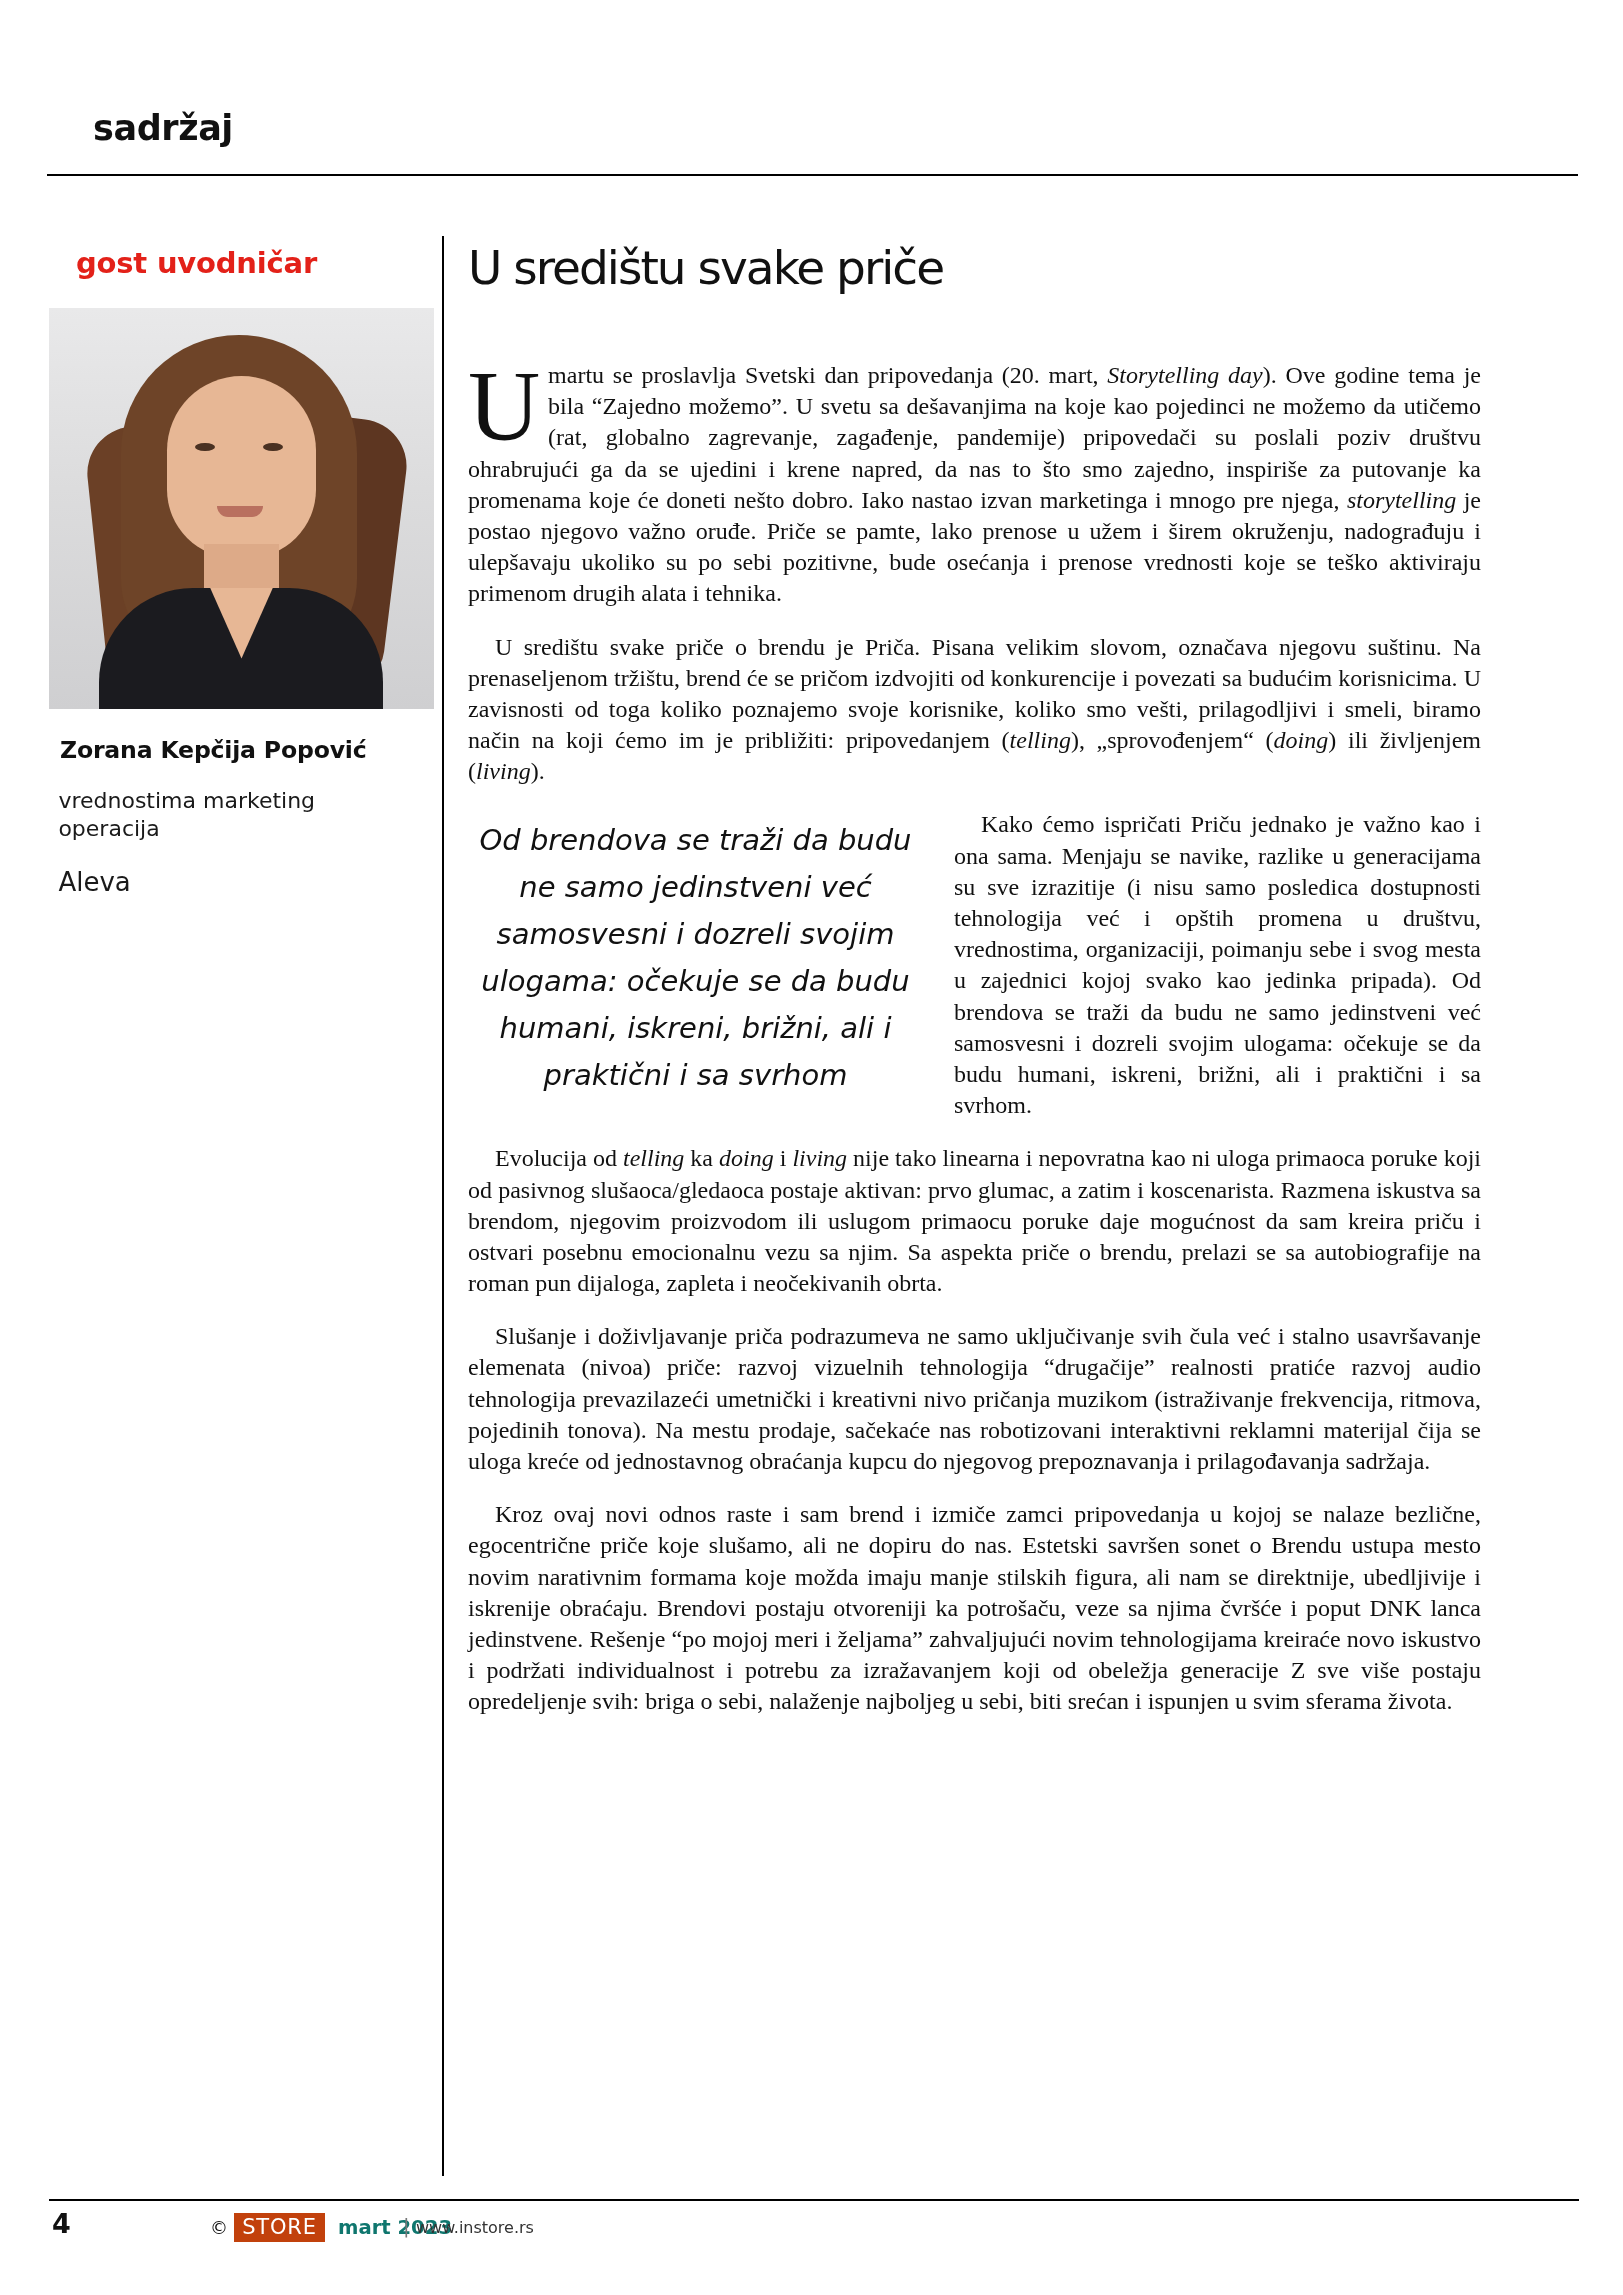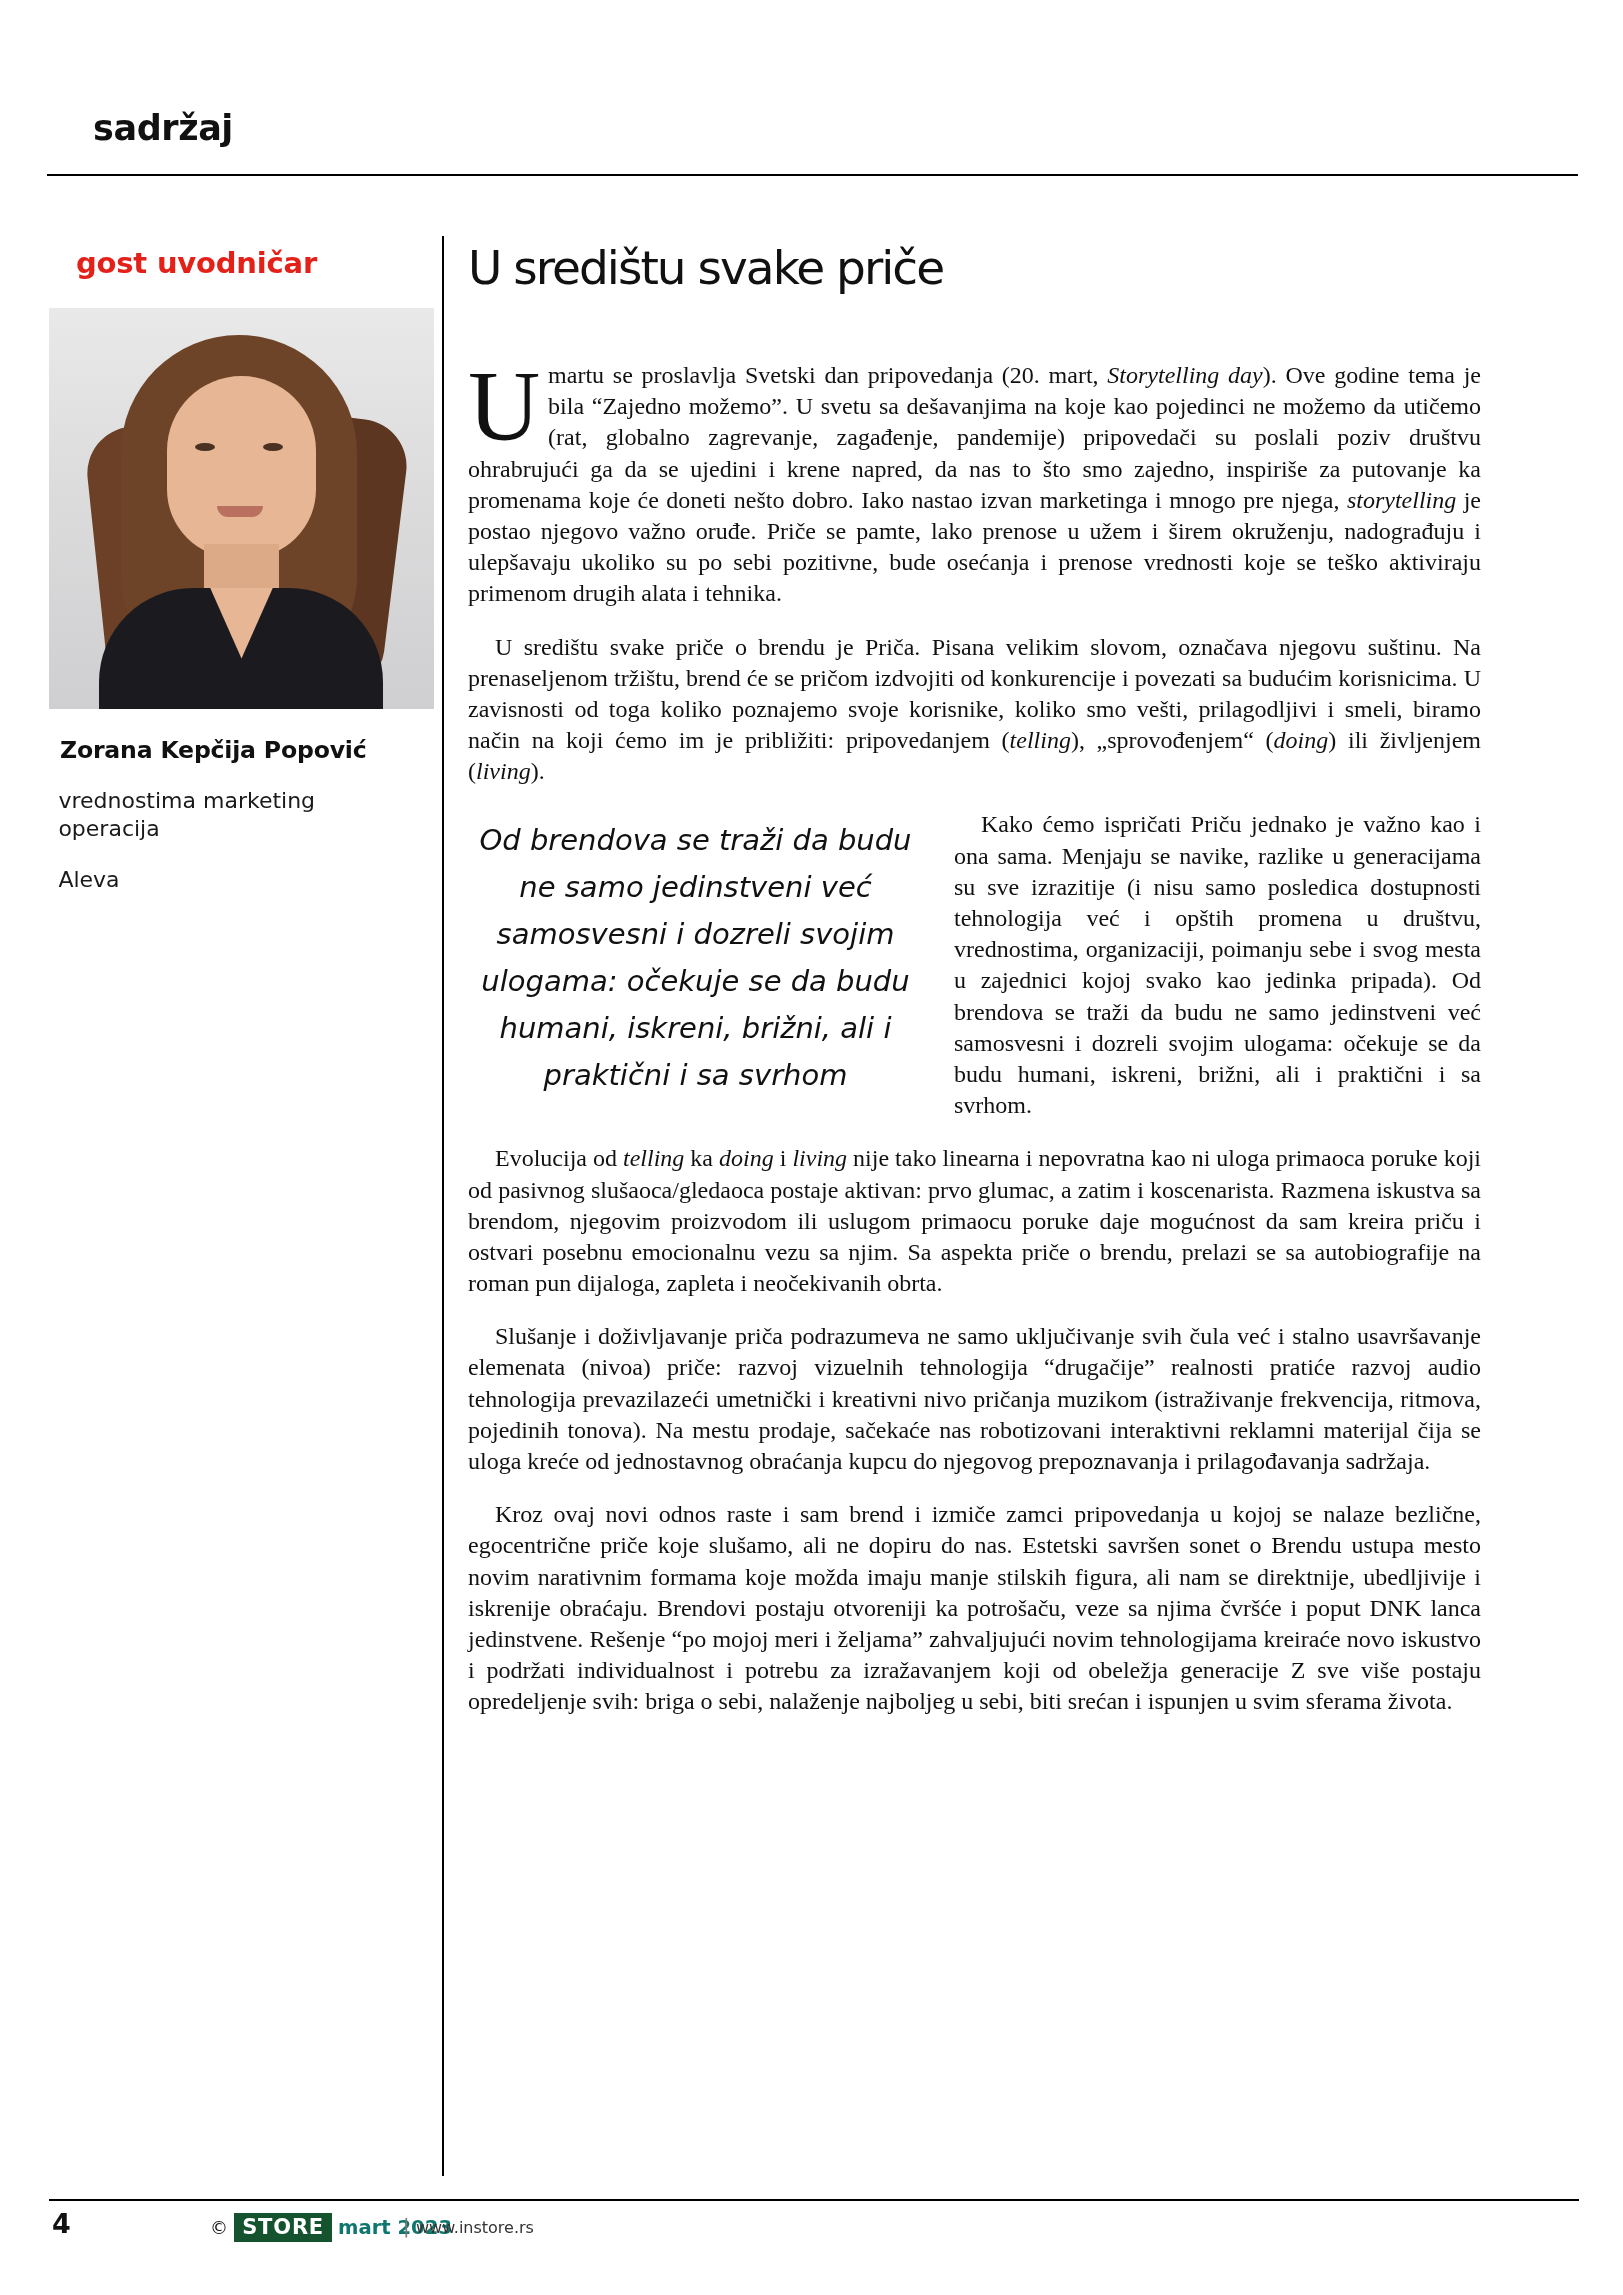--- a/index.html
+++ b/index.html
@@ -153,21 +153,21 @@
     font-family: "DejaVu Sans", sans-serif;
     font-size: 22px;
     color: #1a1a1a;
     margin-top: 23.6px;
     margin-left: 9.4px;
     line-height: 1.28;
     width: 330px;
   }
   .author-company {
     font-family: "DejaVu Sans", sans-serif;
-    font-size: 22px;
+    font-size: 26px;
     color: #1a1a1a;
     margin-top: 23.6px;
     margin-left: 9.4px;
   }
 
   
   .v-rule {
     position: absolute;
     left: 442px;
     top: 236px;
@@ -260,24 +260,24 @@
     display: flex;
     align-items: center;
     gap: 6.3px;
   }
   .footer-logo .c {
     font-family: "DejaVu Sans", sans-serif;
     font-size: 18px;
     color: #111;
   }
   .footer-logo .store {
-    background: #14532d;
+    background: #c2410c;
     color: #ffffff;
     font-family: "DejaVu Sans", sans-serif;
-    font-weight: bold;
+    font-weight: normal;
     font-size: 21px;
     letter-spacing: 0.8px;
     padding: 2.4px 7.9px 3.1px 7.9px;
   }
   .footer-meta {
     position: absolute;
     left: 338px;
     top: 2216px;
     font-family: "DejaVu Sans", sans-serif;
     font-weight: bold;

